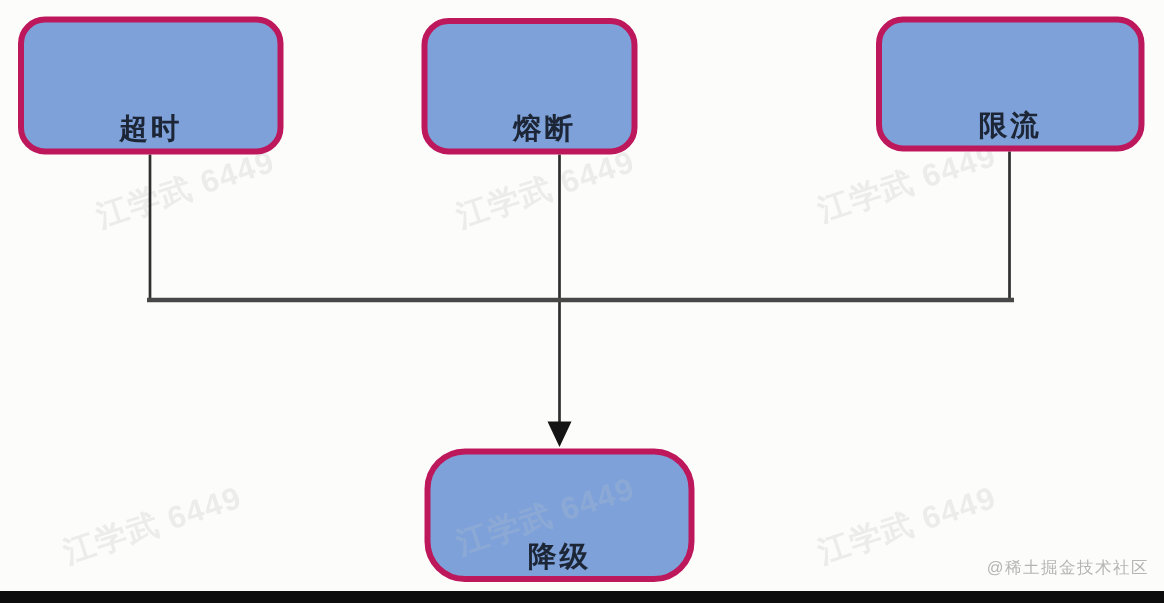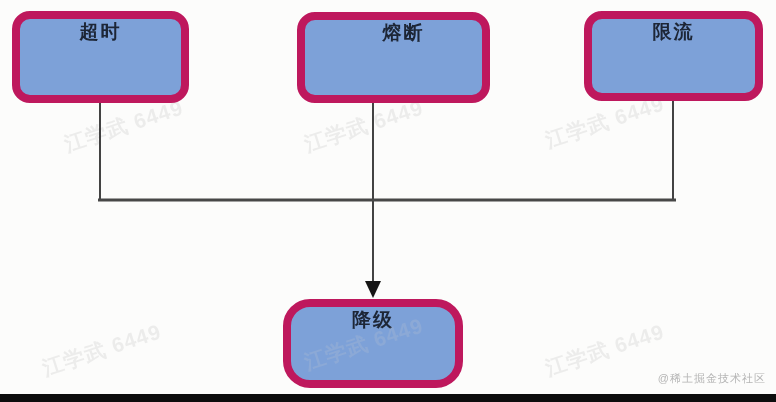--- a/index.html
+++ b/index.html
@@ -19,36 +19,36 @@
     position: absolute;
     left: 0;
     top: 0;
     width: 776px;
     height: 402px;
     z-index: 2;
   }
   .node {
     position: absolute;
     display: flex;
-    align-items: flex-start;
+    align-items: flex-end;
     justify-content: center;
     background: #7da1d8;
-    border: 8px solid #be185d;
+    border: 4px solid #be185d;
     border-radius: 18px;
     box-sizing: border-box;
     z-index: 3;
   }
   .node .label {
     color: #1d2636;
     font-size: 19px;
     font-weight: 600;
     letter-spacing: 2px;
   }
   .node-timeout   { left: 12px;  top: 11px;  width: 177px; height: 92px; }
-  .node-fuse      { left: 297px; top: 12px;  width: 193px; height: 91px; padding-left: 20px; }
+  .node-fuse      { left: 281px; top: 12px;  width: 144px; height: 91px; padding-left: 20px; }
   .node-ratelimit { left: 584px; top: 11px;  width: 179px; height: 90px; }
   .node-downgrade { left: 283px; top: 299px; width: 180px; height: 89px; border-radius: 27px; }
 
   .wm {
     position: absolute;
     font-size: 21px;
     font-weight: 700;
     color: #8f8f8f;
     opacity: 0.14;
     transform: rotate(-18deg);

